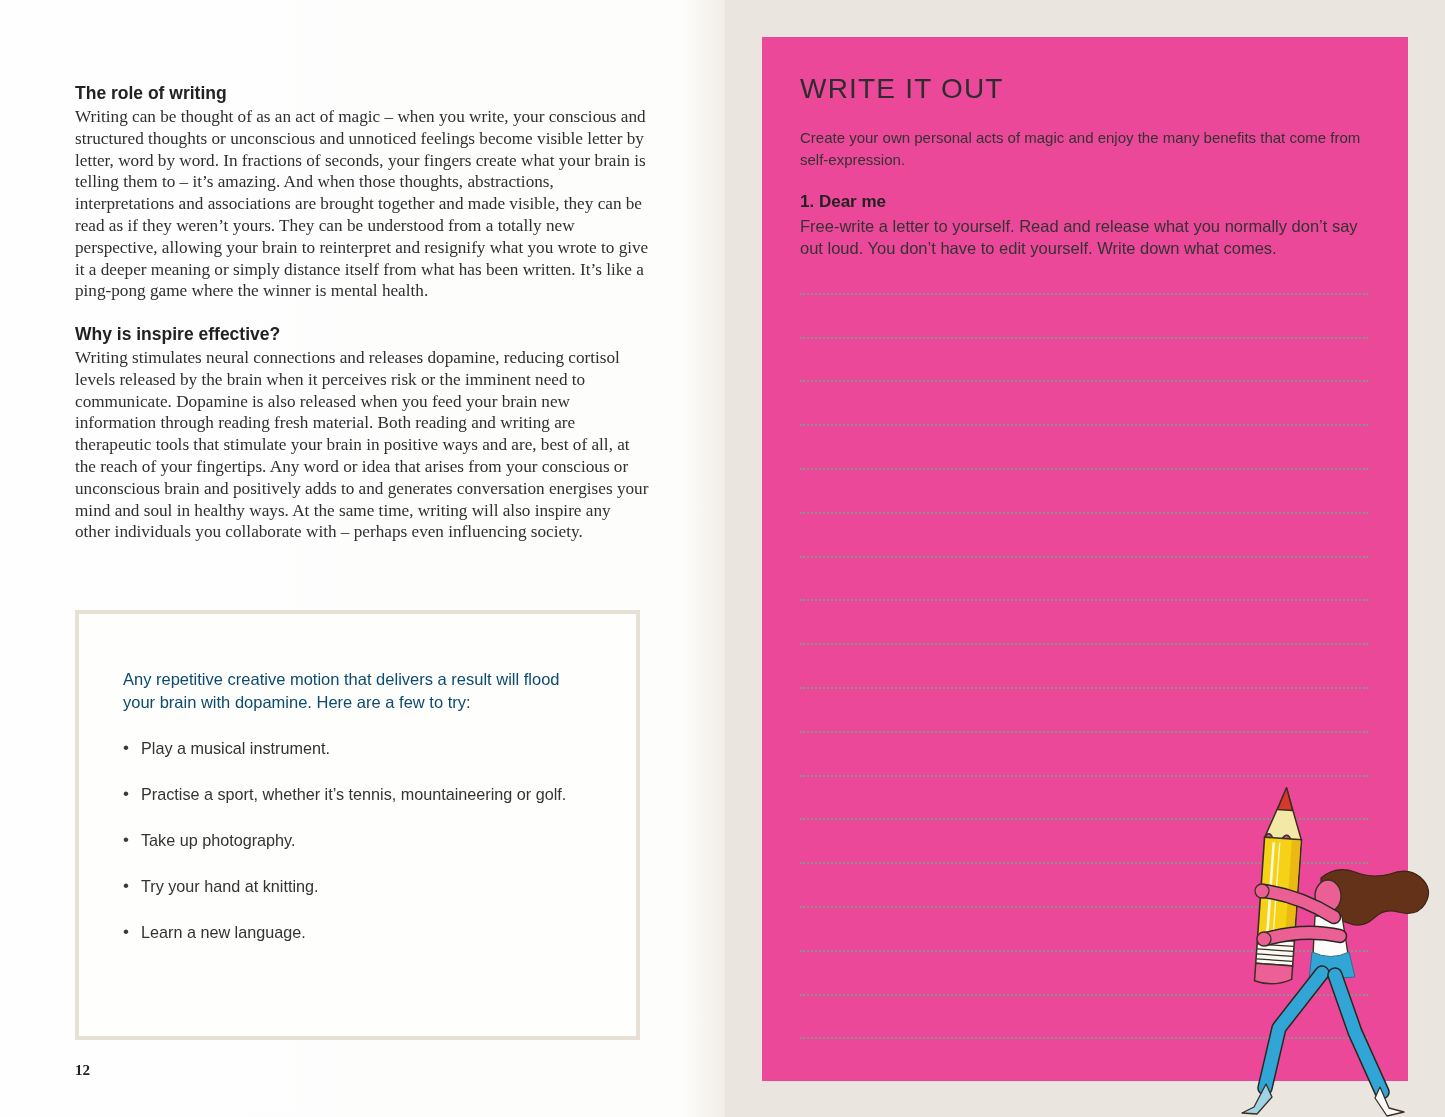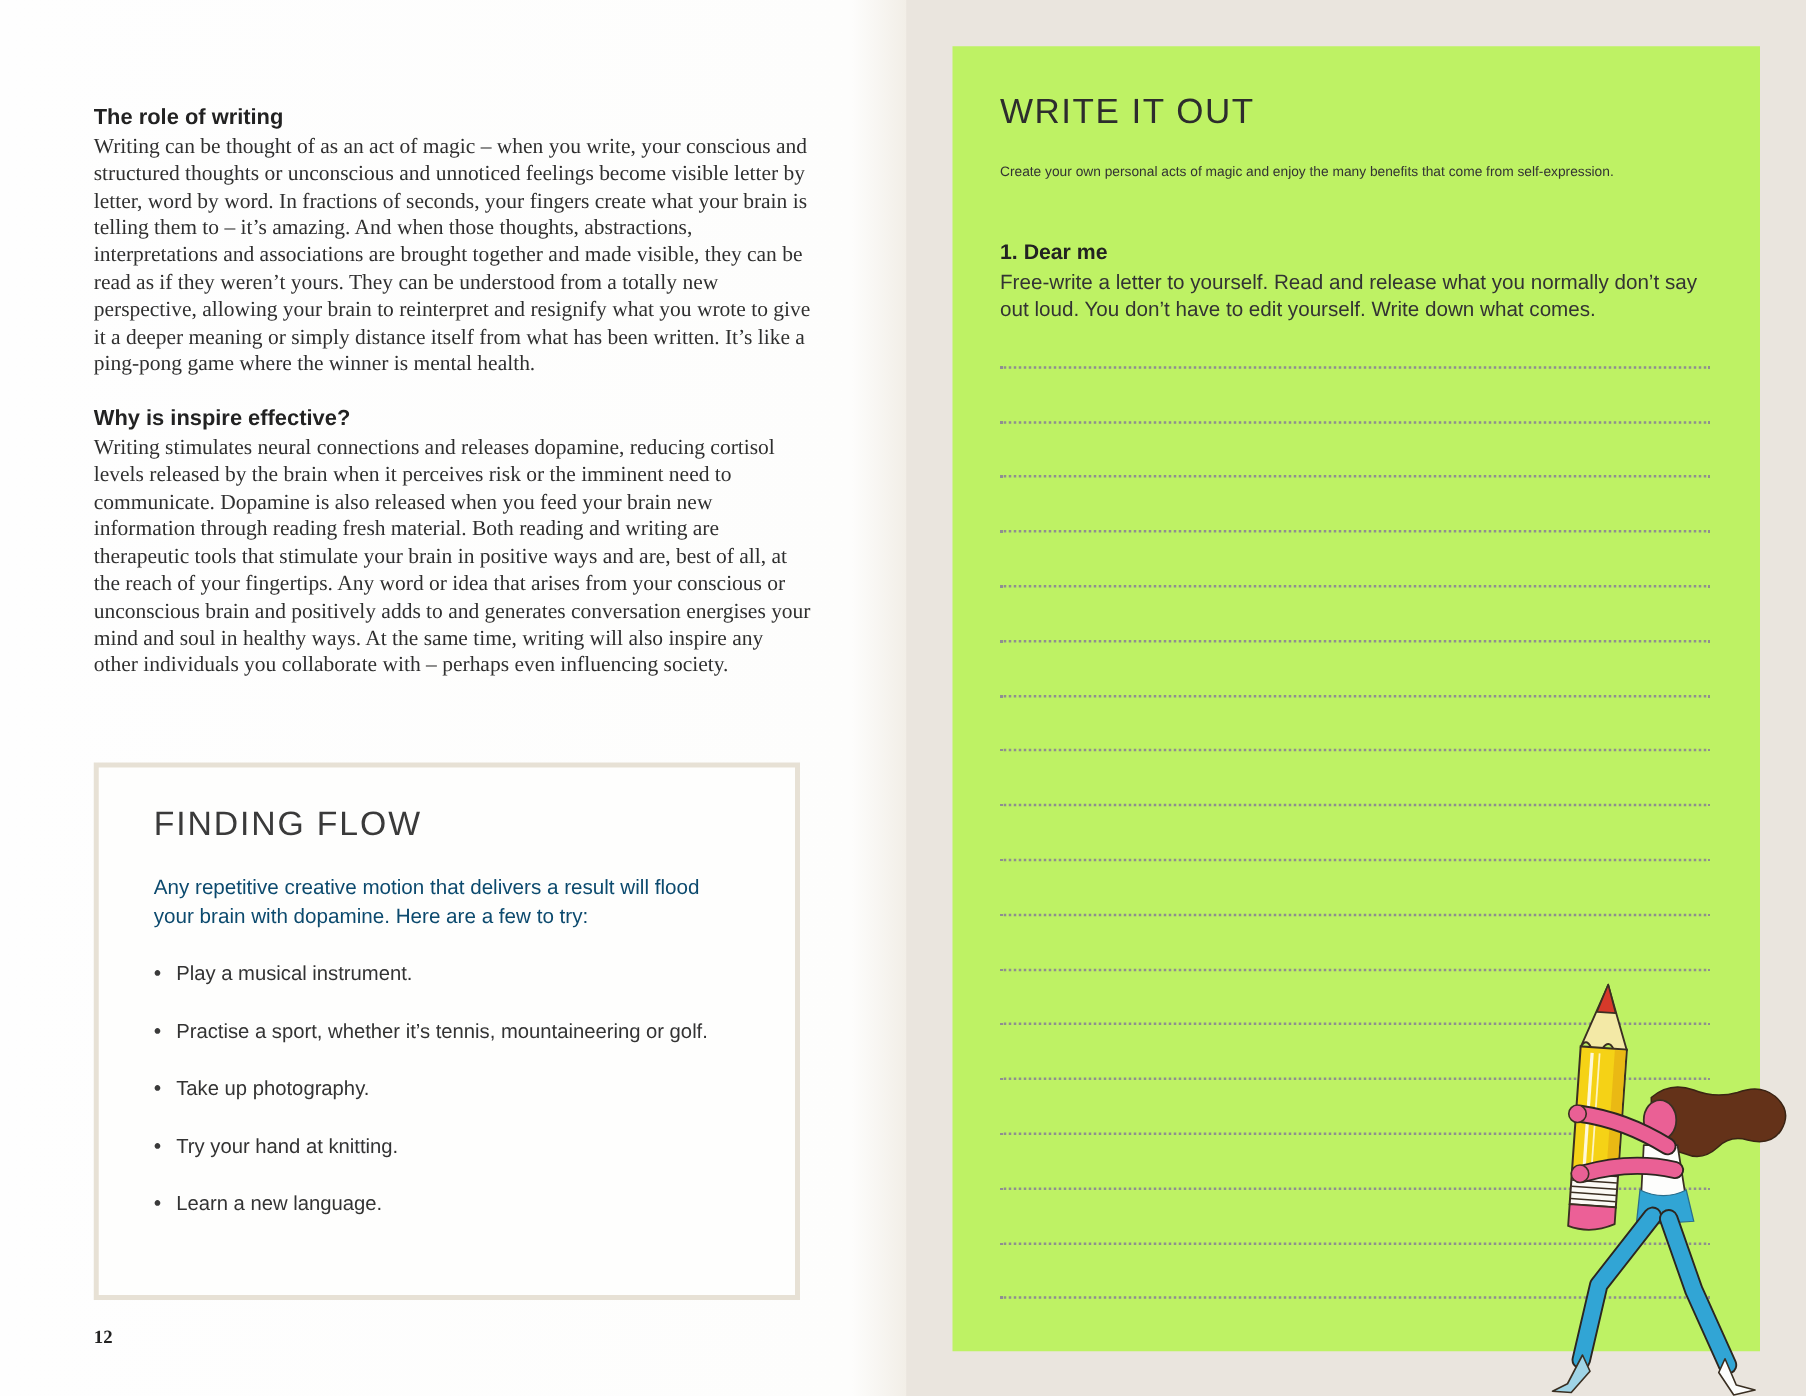--- a/index.html
+++ b/index.html
@@ -88,35 +88,35 @@
     font-weight: bold;
     font-size: 15px;
     color: #222;
   }
 
   
   #right-page {
     position: absolute;
     left: 762px; top: 37px;
     width: 646px; height: 1044px;
-    background: #bef264;
+    background: #ec4899;
   }
   #rp-title {
     position: absolute;
     left: 38px; top: 36px;
     font-size: 28px;
     font-weight: 400;
     letter-spacing: 1.2px;
     color: #2d2d2d;
   }
   #rp-intro {
     position: absolute;
     left: 38px; top: 90px;
     width: 566px;
-    font-size: 11px;
+    font-size: 15px;
     line-height: 22px;
     color: #333;
   }
   #rp-ex-heading {
     position: absolute;
     left: 38px; top: 155px;
     font-size: 17px;
     font-weight: bold;
     color: #222;
   }
@@ -151,21 +151,20 @@
 <div id="spread">
 
   <div id="left-page">
     <h3 class="lp-heading" id="lp-h1">The role of writing</h3>
     <p class="lp-body" id="lp-p1">Writing can be thought of as an act of magic – when you write, your conscious and structured thoughts or unconscious and unnoticed feelings become visible letter by letter, word by word. In fractions of seconds, your fingers create what your brain is telling them to – it’s amazing. And when those thoughts, abstractions, interpretations and associations are brought together and made visible, they can be read as if they weren’t yours. They can be understood from a totally new perspective, allowing your brain to reinterpret and resignify what you wrote to give it a deeper meaning or simply distance itself from what has been written. It’s like a ping-pong game where the winner is mental health.</p>
 
     <h3 class="lp-heading" id="lp-h2">Why is inspire effective?</h3>
     <p class="lp-body" id="lp-p2">Writing stimulates neural connections and releases dopamine, reducing cortisol levels released by the brain when it perceives risk or the imminent need to communicate. Dopamine is also released when you feed your brain new information through reading fresh material. Both reading and writing are therapeutic tools that stimulate your brain in positive ways and are, best of all, at the reach of your fingertips. Any word or idea that arises from your conscious or unconscious brain and positively adds to and generates conversation energises your mind and soul in healthy ways. At the same time, writing will also inspire any other individuals you collaborate with – perhaps even influencing society.</p>
 
     <div id="callout-box">
-      <div id="callout-title">FINDING FLOW</div>
       <p id="callout-intro">Any repetitive creative motion that delivers a result will flood your brain with dopamine. Here are a few to try:</p>
       <ul id="callout-list">
         <li>Play a musical instrument.</li>
         <li>Practise a sport, whether it’s tennis, mountaineering or golf.</li>
         <li>Take up photography.</li>
         <li>Try your hand at knitting.</li>
         <li>Learn a new language.</li>
       </ul>
     </div>
 

